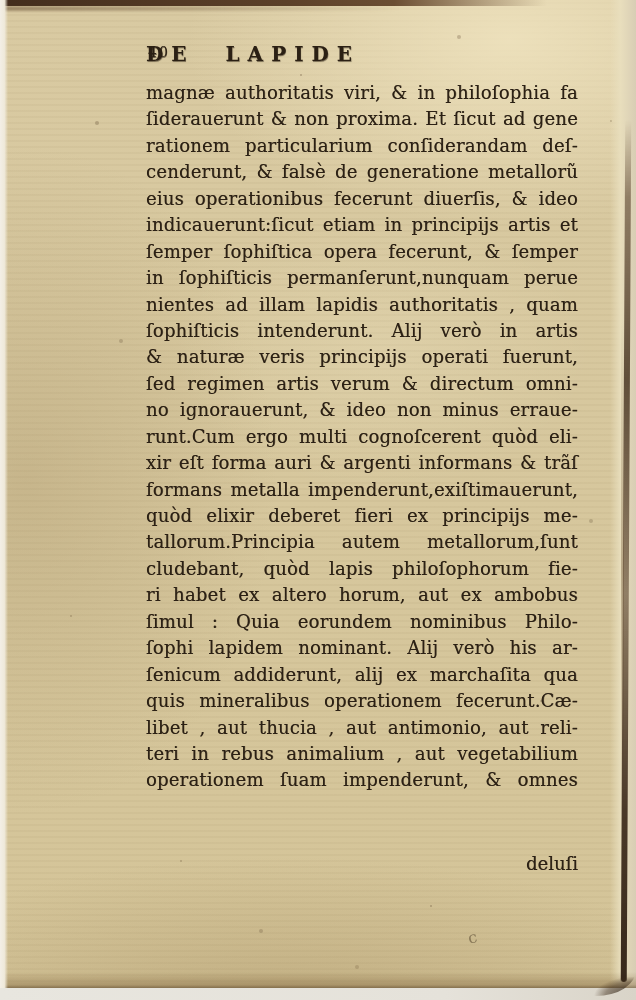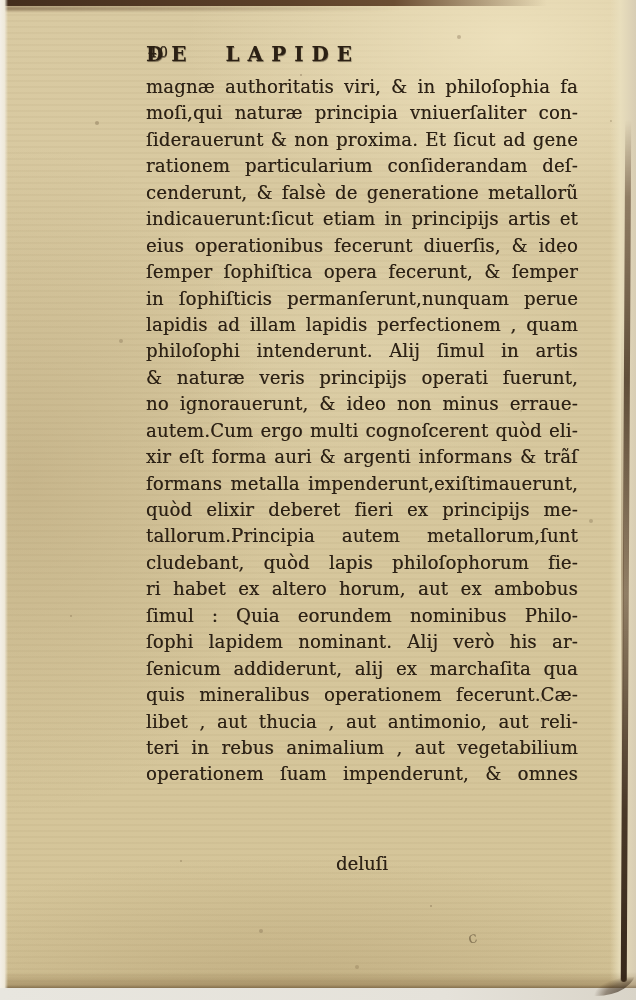--- a/index.html
+++ b/index.html
@@ -43,26 +43,26 @@
       590px 520px 0 1px rgba(92,72,46,.25), 540px 700px 0 0 rgba(92,72,46,.30),
       260px 930px 0 1px rgba(92,72,46,.25), 430px 905px 0 0 rgba(92,72,46,.35),
       180px 860px 0 0 rgba(92,72,46,.30), 610px 120px 0 0 rgba(92,72,46,.30),
       356px 966px 0 1px rgba(110,90,60,.25), 520px 410px 0 0 rgba(92,72,46,.25);}
   
   .header{position:absolute;left:146px;top:42px;width:432px;height:32px;z-index:10;color:var(--ink,#2b2014);}
   .pagenum{position:absolute;left:2px;top:2px;font-size:14px;letter-spacing:2px;
     text-shadow:.4px .5px .6px rgba(43,32,20,.6);}
   .running-title{position:absolute;left:0;right:0;text-align:left;top:0;font-size:20px;
     letter-spacing:8px;word-spacing:16px;text-shadow:.4px .5px .7px rgba(43,32,20,.55);font-weight:bold;}
-  .textblock{position:absolute;left:146px;top:74px;width:432px;z-index:10;color:var(--ink,#2b2014);}
+  .textblock{position:absolute;left:146px;top:80px;width:432px;z-index:10;color:var(--ink,#2b2014);}
   .line{height:26.45px;line-height:26.45px;font-size:18px;
     text-align:justify;text-align-last:justify;white-space:normal;
     text-shadow:.35px .45px .55px rgba(43,32,20,.55);letter-spacing:.2px;}
   .catchword-row{position:absolute;left:146px;top:851px;width:432px;z-index:10;
-    text-align:center;font-size:18px;line-height:26.45px;color:var(--ink,#2b2014);
+    text-align:right;font-size:18px;line-height:26.45px;color:var(--ink,#2b2014);
     text-shadow:.35px .45px .55px rgba(43,32,20,.55);}
   .margin-mark{position:absolute;left:468px;top:928px;z-index:9;font-size:16px;
     color:rgba(100,84,58,.65);transform:rotate(-12deg);}
 </style>
 </head>
 <body>
 
 <div class="scan">
   <div class="edge-top"></div>
   <div class="edge-top2"></div>
@@ -75,33 +75,33 @@
   <div class="corner-curl"></div>
   <div class="speckles"></div>
 
   <div class="header">
     <span class="pagenum">40</span>
     <span class="running-title">DE LAPIDE</span>
   </div>
 
   <div class="textblock">
       <div class="line">magnæ authoritatis viri, &amp; in philoſophia fa</div>
-      <div class="line">moſi,qui naturæ principia vniuerſaliter con-</div>
       <div class="line">ſiderauerunt &amp; non proxima. Et ſicut ad gene</div>
       <div class="line">rationem particularium conſiderandam deſ-</div>
       <div class="line">cenderunt, &amp; falsè de generatione metallorũ</div>
+      <div class="line">eius operationibus fecerunt diuerſis, &amp; ideo</div>
       <div class="line">indicauerunt:ſicut etiam in principijs artis et</div>
-      <div class="line">eius operationibus fecerunt diuerſis, &amp; ideo</div>
       <div class="line">ſemper ſophiſtica opera fecerunt, &amp; ſemper</div>
       <div class="line">in ſophiſticis permanſerunt,nunquam perue</div>
-      <div class="line">lapidis ad illam lapidis perfectionem , quam</div>
-      <div class="line">philoſophi intenderunt.  Alij ſimul in artis</div>
+      <div class="line">nientes ad illam lapidis authoritatis , quam</div>
+      <div class="line">ſophiſticis intenderunt.  Alij verò in artis</div>
       <div class="line">&amp; naturæ veris principijs operati fuerunt,</div>
+      <div class="line">ſed regimen artis verum &amp; directum omni-</div>
       <div class="line">no ignorauerunt, &amp; ideo non minus erraue-</div>
-      <div class="line">autem.Cum ergo multi cognoſcerent quòd eli-</div>
+      <div class="line">runt.Cum ergo multi cognoſcerent quòd eli-</div>
       <div class="line">xir eſt forma auri &amp; argenti informans &amp; trãſ</div>
       <div class="line">formans metalla impenderunt,exiſtimauerunt,</div>
       <div class="line">quòd elixir deberet fieri ex principijs me-</div>
       <div class="line">tallorum.Principia autem metallorum,ſunt</div>
       <div class="line">cludebant, quòd lapis philoſophorum fie-</div>
       <div class="line">ri habet ex altero horum, aut ex ambobus</div>
       <div class="line">ſimul : Quia eorundem nominibus Philo-</div>
       <div class="line">ſophi lapidem nominant.  Alij verò his ar-</div>
       <div class="line">ſenicum addiderunt, alij ex marchaſita qua</div>
       <div class="line">quis mineralibus operationem fecerunt.Cæ-</div>

